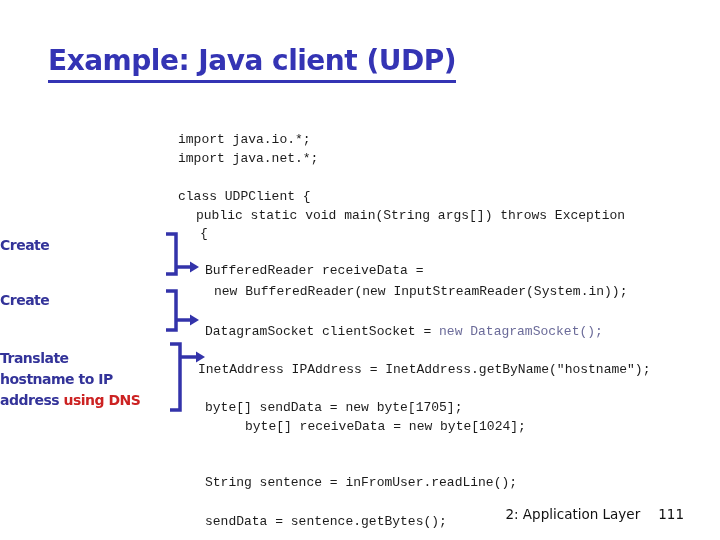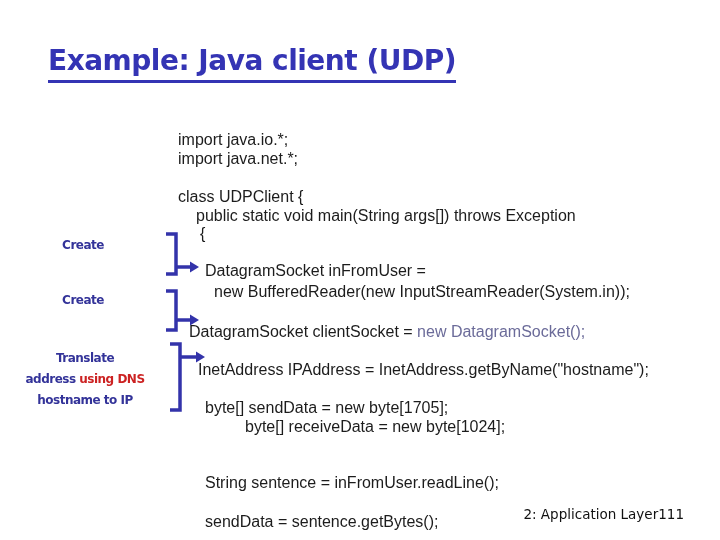--- a/index.html
+++ b/index.html
@@ -18,91 +18,91 @@
     font-weight:bold;
     font-size:28px;
     letter-spacing:-0.5px;
     color:#3434b4;
     border-bottom:3px solid #3434b4;
     padding-bottom:3px;
     white-space:nowrap;
   }
   .code-line{
     position:absolute;
-    font-family:Liberation Sans, sans-serif;
-    font-size:16px;
+    font-family:Liberation Mono, monospace;
+    font-size:13px;
     line-height:18px;
     color:#1c1c1c;
     white-space:nowrap;
   }
   .annotation{
     position:absolute;
     font-family:"DejaVu Sans",sans-serif;
     font-weight:bold;
-    font-size:12px;
+    font-size:14px;
     line-height:21px;
     letter-spacing:-0.5px;
     color:#333399;
-    text-align:center;
+    text-align:left;
     white-space:nowrap;
   }
   #connectors{
     position:absolute;
     left:0;top:0;
     width:720px;height:540px;
     pointer-events:none;
   }
   .bracket{fill:none;stroke:#3333aa;stroke-width:3.5;}
   .arrow-line{stroke:#3333aa;stroke-width:3.5;}
   .arrow-head{fill:#3333aa;stroke:none;}
   .footer{
     position:absolute;
     right:36px;top:506px;
     font-family:"DejaVu Sans",sans-serif;
     font-size:13.5px;
     color:#111111;
     display:flex;
-    gap:0;
+    gap:18px;
     white-space:nowrap;
   }
 </style>
 </head>
 <body>
 
 <div id="slide">
 
   <h1 class="title">Example: Java client (UDP)</h1>
 
   <div id="code">
       <div class="code-line" style="left: 178px; top: 131px;"><span>import java.io.*;</span></div>
       <div class="code-line" style="left: 178px; top: 150px;"><span>import java.net.*;</span></div>
       <div class="code-line" style="left: 178px; top: 188px;"><span>class UDPClient {</span></div>
       <div class="code-line" style="left: 196px; top: 207px;"><span>public static void main(String args[]) throws Exception</span></div>
       <div class="code-line" style="left: 200px; top: 225px;"><span>{</span></div>
-      <div class="code-line" style="left: 205px; top: 262px;"><span>DatagramSocket inFromUser =</span></div>
+      <div class="code-line" style="left: 205px; top: 262px;"><span>BufferedReader receiveData =</span></div>
       <div class="code-line" style="left: 214px; top: 283px;"><span>new BufferedReader(new InputStreamReader(System.in));</span></div>
-      <div class="code-line" style="left: 189px; top: 323px;"><span>DatagramSocket clientSocket = </span><span style="color: rgb(107, 107, 153);">new DatagramSocket();</span></div>
+      <div class="code-line" style="left: 205px; top: 323px;"><span>DatagramSocket clientSocket = </span><span style="color: rgb(107, 107, 153);">new DatagramSocket();</span></div>
       <div class="code-line" style="left: 198px; top: 361px;"><span>InetAddress IPAddress = InetAddress.getByName("hostname");</span></div>
       <div class="code-line" style="left: 205px; top: 399px;"><span>byte[] sendData = new byte[1705];</span></div>
       <div class="code-line" style="left: 205px; top: 418px; margin-left: 40px;"><span>byte[] receiveData = new byte[1024];</span></div>
       <div class="code-line" style="left: 205px; top: 474px;"><span>String sentence = inFromUser.readLine();</span></div>
       <div class="code-line" style="left: 205px; top: 481px; margin-top: 32px;"><span>sendData = sentence.getBytes();</span></div>
     </div>
 
   <div id="annotations">
       <div class="annotation" style="left: 0px; top: 235px; width: 166px;">
         <div><span>Create</span></div>
       </div>
       <div class="annotation" style="left: 0px; top: 290px; width: 166px;">
         <div><span>Create</span></div>
       </div>
       <div class="annotation" style="left: 0px; top: 348px; width: 170px;">
         <div><span>Translate</span></div>
+        <div><span>hostname to IP</span></div>
         <div><span>address </span><span style="color: rgb(204, 34, 34);">using DNS</span></div>
-        <div><span>hostname to IP</span></div>
       </div>
     </div>
 
   <svg id="connectors" viewBox="0 0 720 540">
 
     <g>
       <path class="bracket" d="M166,234 L176,234 L176,274 L166,274"></path>
       <line class="arrow-line" x1="176" y1="267" x2="191" y2="267"></line>
       <polygon class="arrow-head" points="190,261.5 199,267 190,272.5"></polygon>
     </g>

